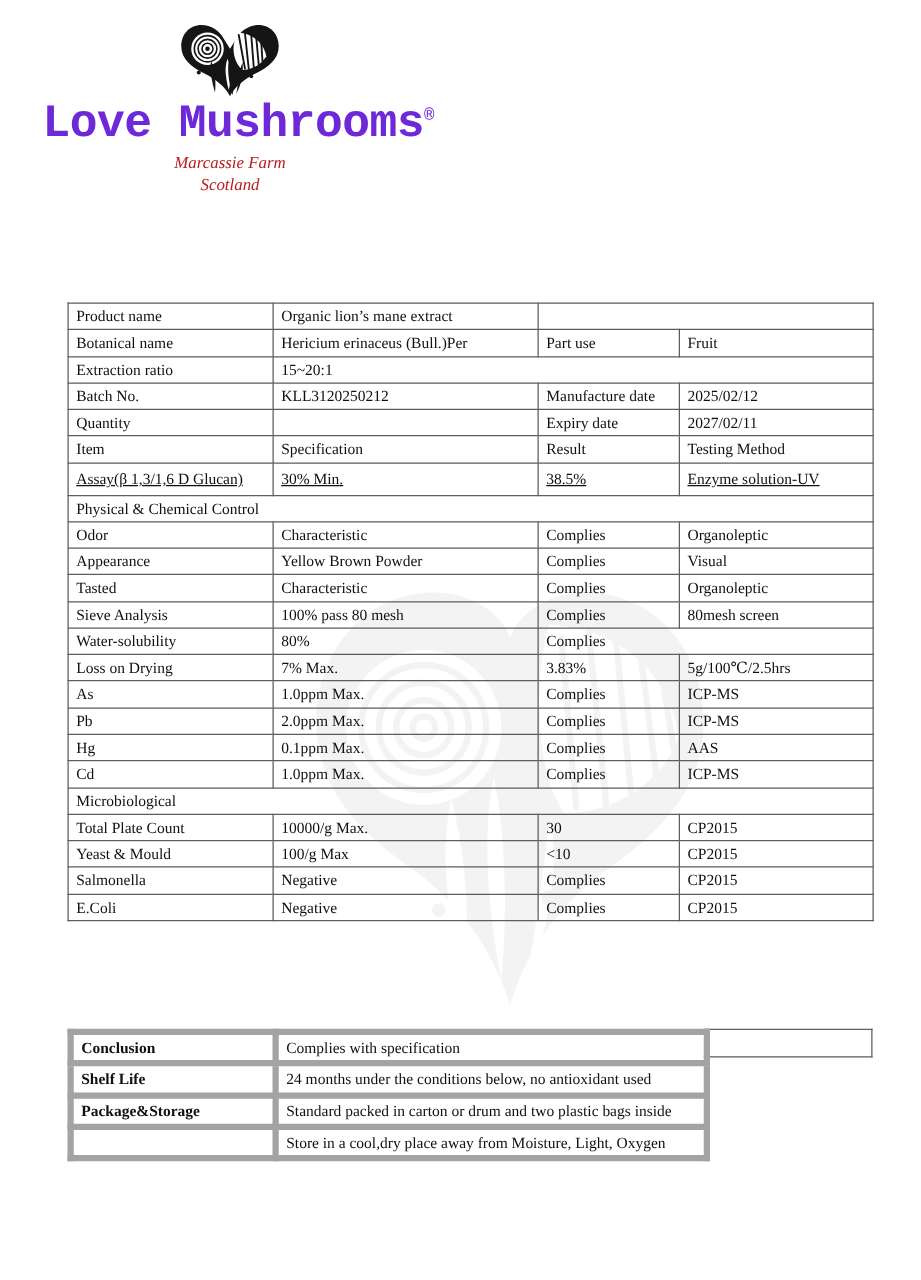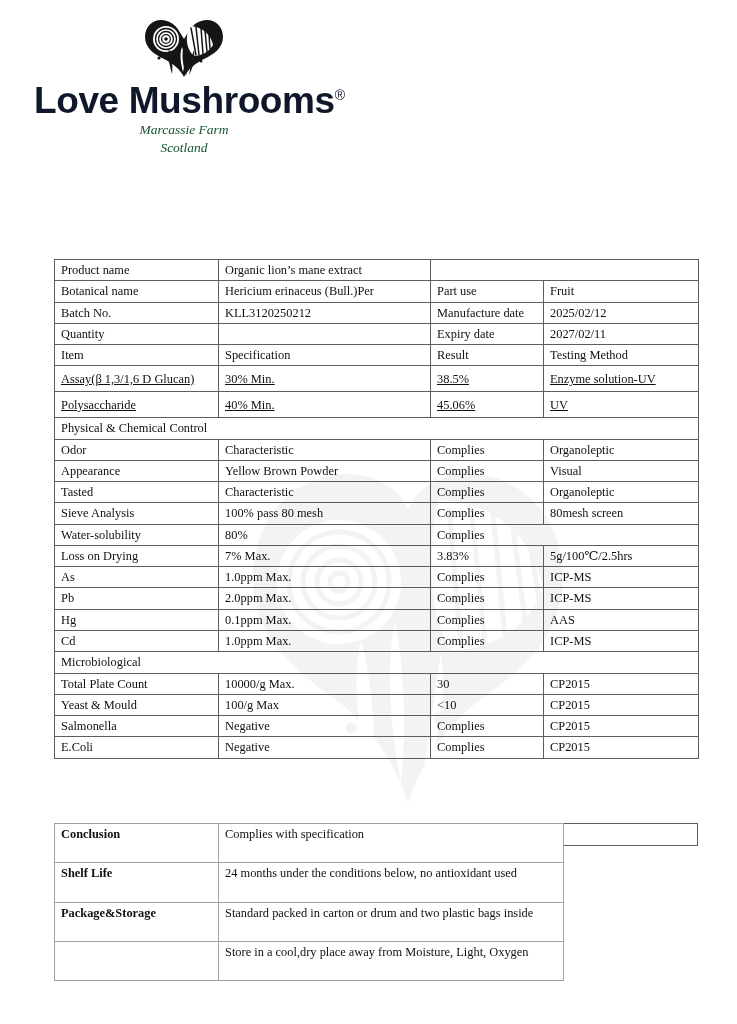--- a/index.html
+++ b/index.html
@@ -28,58 +28,58 @@
     width: 300px;
     text-align: center;
   }
   .logo-mark {
     width: 90px;
     height: 66px;
     margin: 0 auto 2px auto;
     display: block;
   }
   .logo-word {
-    font-family: Liberation Sans, sans-serif;
+    font-family: Liberation Mono, monospace;
     font-size: 37px;
     font-weight: 700;
     letter-spacing: -0.4px;
     line-height: 1.0;
-    color: #0f172a;
+    color: #6d28d9;
     white-space: nowrap;
   }
   .logo-word .reg {
     font-size: 14px;
     vertical-align: super;
     font-weight: 400;
   }
   .logo-sub {
     font-style: italic;
     font-size: 13.5px;
     line-height: 1.12;
     margin-top: 3px;
-    color: #14532d;
+    color: #b91c1c;
   }
 
   
   .watermark {
     position: absolute;
     left: 243px;
     top: 432px;
     width: 330px;
     height: 380px;
     opacity: 0.16;
     pointer-events: none;
     z-index: 0;
   }
 
   
   .coa-wrap {
     position: absolute;
     left: 54px;
-    top: 259px;
+    top: 242px;
     width: 644px;
     z-index: 2;
   }
   table.coa {
     border-collapse: collapse;
     width: 644px;
     table-layout: fixed;
     font-size: 12.4px;
   }
   table.coa col.c1 { width: 164px; }
@@ -111,22 +111,22 @@
   }
   table.coa-bottom {
     border-collapse: collapse;
     width: 509px;
     table-layout: fixed;
     font-size: 12.4px;
   }
   table.coa-bottom col.b1 { width: 164px; }
   table.coa-bottom col.b2 { width: 345px; }
   table.coa-bottom td {
-    border: 1px solid #a3a3a3;
-    padding: 3px 5px 21px 6px;
+    border: 5px solid #a3a3a3;
+    padding: 3px 5px 3px 6px;
     height: 20.6px;
     vertical-align: middle;
     line-height: 1.15;
     white-space: nowrap;
   }
   table.coa-bottom td.bold { font-weight: 700; }
 
   
   .concl-ext {
     position: absolute;
@@ -222,20 +222,24 @@
         <td>Organic lion’s mane extract</td>
         <td colspan="2" class="empty"></td>
       </tr>
       <tr>
         <td>Botanical name</td>
         <td>Hericium erinaceus (Bull.)Per</td>
         <td>Part use</td>
         <td>Fruit</td>
       </tr>
       <tr>
+        <td>Extraction ratio</td>
+        <td colspan="3">15~20:1</td>
+      </tr>
+      <tr>
         <td>Batch No.</td>
         <td>KLL3120250212</td>
         <td>Manufacture date</td>
         <td>2025/02/12</td>
       </tr>
       <tr>
         <td>Quantity</td>
         <td></td>
         <td>Expiry date</td>
         <td>2027/02/11</td>
@@ -246,26 +250,20 @@
         <td class="bold">Specification</td>
         <td class="bold">Result</td>
         <td class="bold">Testing Method</td>
       </tr>
 
       <tr class="tall">
         <td>Assay(β 1,3/1,6 D Glucan)</td>
         <td>30% Min.</td>
         <td>38.5%</td>
         <td>Enzyme solution-UV</td>
-      </tr>
-      <tr class="tall">
-        <td>Polysaccharide</td>
-        <td>40% Min.</td>
-        <td>45.06%</td>
-        <td>UV</td>
       </tr>
 
       <tr>
         <td colspan="4" class="bold">Physical &amp; Chemical Control</td>
       </tr>
 
       <tr>
         <td>Odor</td>
         <td>Characteristic</td>
         <td>Complies</td>

